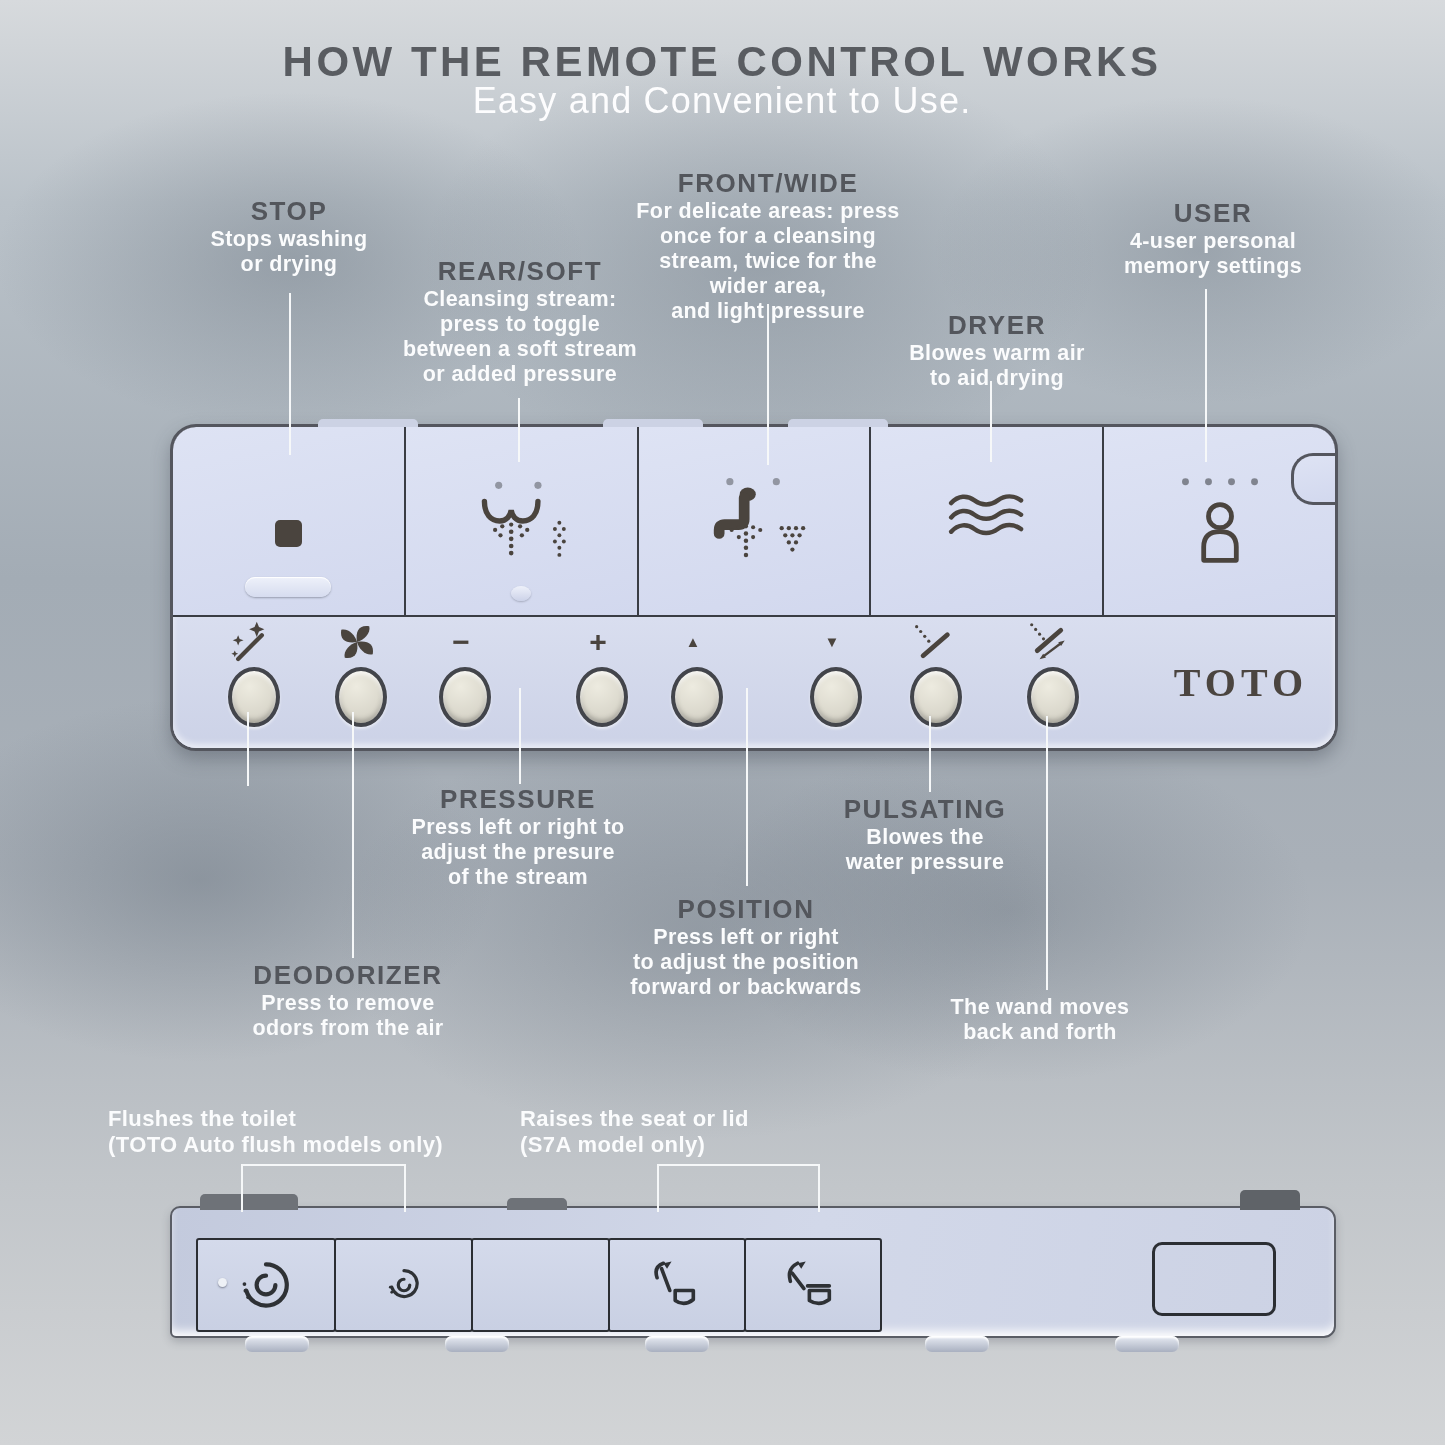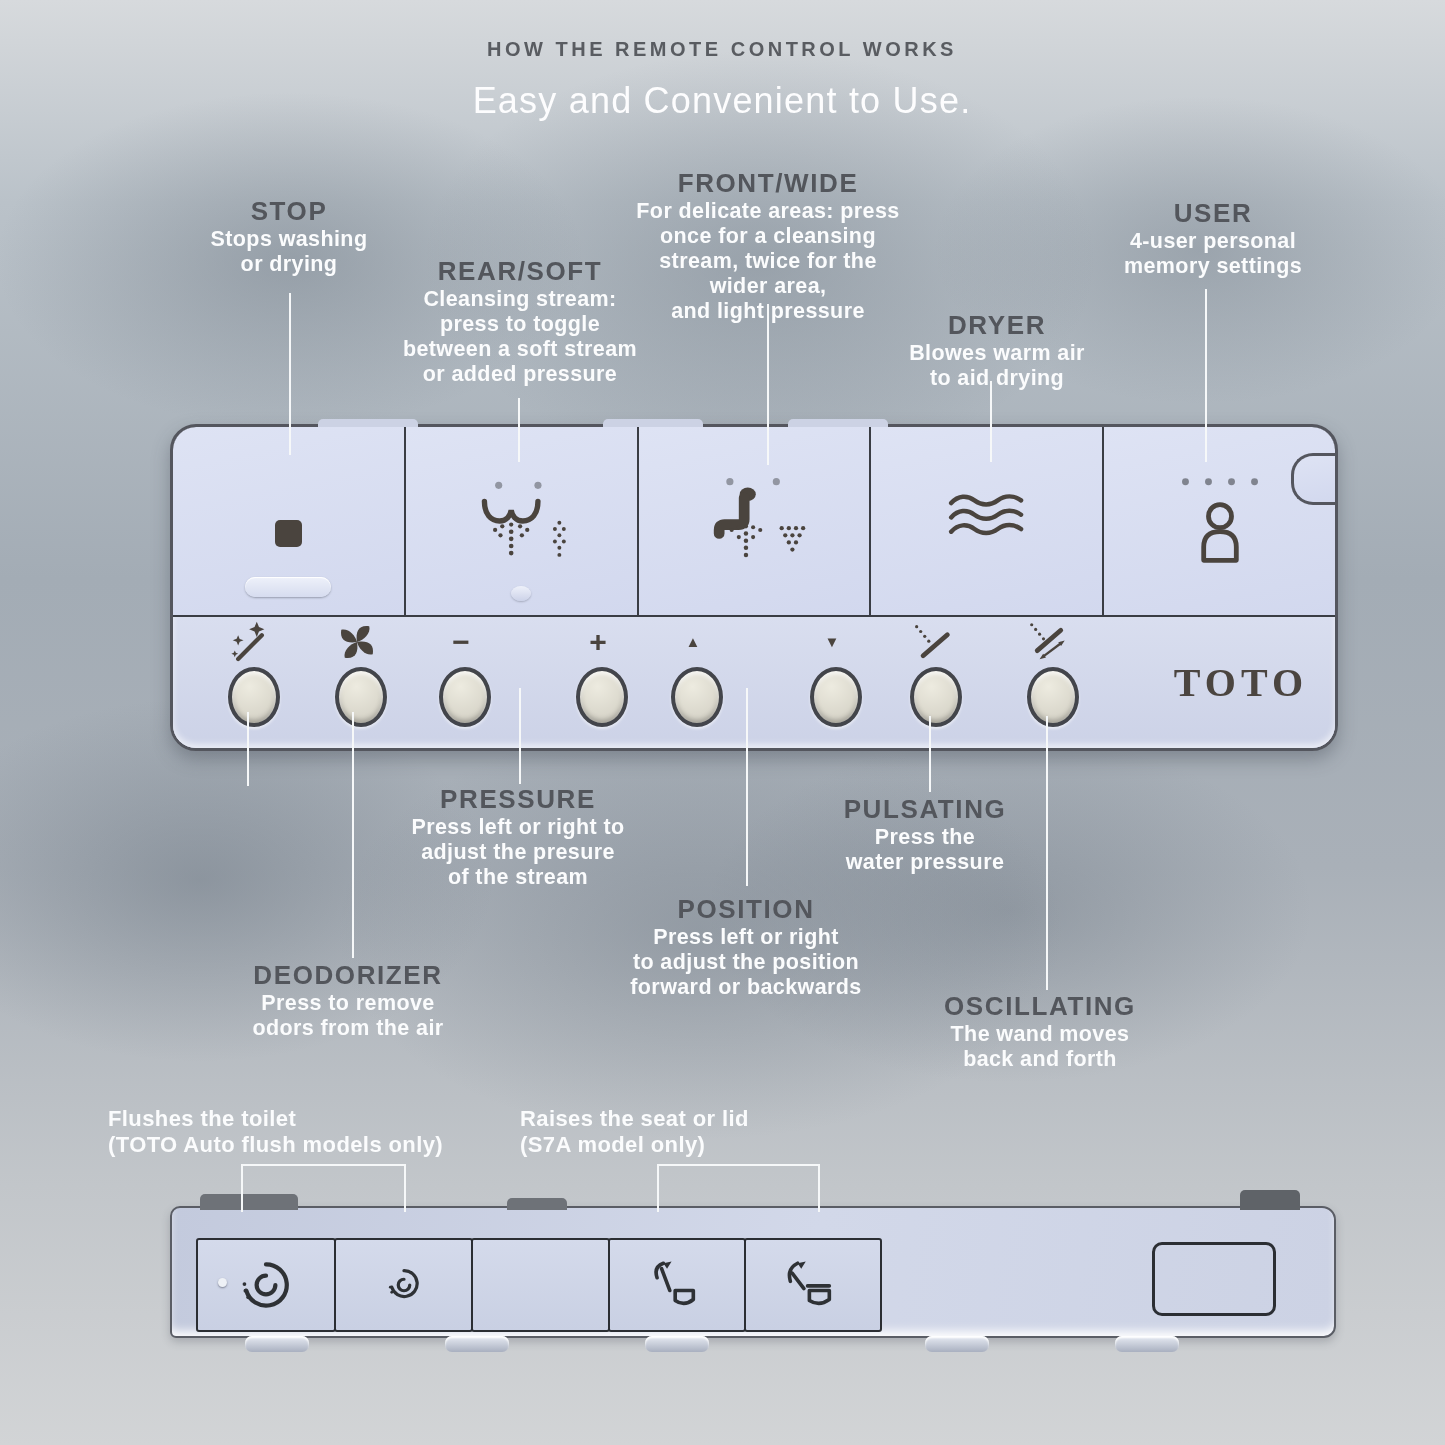--- a/index.html
+++ b/index.html
@@ -9,21 +9,21 @@
     background:
       radial-gradient(420px 240px at 290px 260px, rgba(96,107,119,.38), rgba(96,107,119,0) 70%),
       radial-gradient(480px 300px at 760px 260px, rgba(96,107,119,.35), rgba(96,107,119,0) 70%),
       radial-gradient(380px 220px at 1200px 250px, rgba(96,107,119,.32), rgba(96,107,119,0) 70%),
       radial-gradient(420px 260px at 200px 880px, rgba(96,107,119,.40), rgba(96,107,119,0) 70%),
       radial-gradient(520px 300px at 700px 930px, rgba(96,107,119,.35), rgba(96,107,119,0) 70%),
       radial-gradient(420px 240px at 1010px 910px, rgba(96,107,119,.35), rgba(96,107,119,0) 72%),
       linear-gradient(180deg,#d7dadd 0%,#bac2c9 14%,#a3acb5 40%,#a9b0b8 60%,#c2c6ca 82%,#d2d4d6 100%);
   }
   .title1{position:absolute;left:722px;top:38px;transform:translateX(-50%);
-    font-size:20px;font-weight:700;letter-spacing:3.5px;color:#595c61;white-space:nowrap;}
+    font-size:42px;font-weight:700;letter-spacing:3.5px;color:#595c61;white-space:nowrap;}
   .title2{position:absolute;left:722px;top:80px;transform:translateX(-50%);
     font-size:36px;font-weight:400;letter-spacing:1.2px;color:#fdfdfe;white-space:nowrap;}
 
   .callout{position:absolute;transform:translateX(-50%);text-align:center;width:360px;}
   .c-head{font-weight:700;color:#53565c;font-size:26px;letter-spacing:1.6px;line-height:27px;white-space:pre-line;}
   .c-body{font-weight:600;color:#fbfcfd;font-size:21.5px;letter-spacing:.4px;line-height:25px;white-space:pre-line;margin-top:2px;}
   .note{position:absolute;transform:translateX(-50%);text-align:left;width:420px;
     font-weight:600;color:#fbfcfd;font-size:22px;letter-spacing:.4px;line-height:26px;white-space:pre-line;}
 
   .vline{position:absolute;width:2px;background:#f6f8f9;z-index:30;}
@@ -125,25 +125,24 @@
 odors from the air</div>
   </div>
   <div class="callout" style="left:746px;top:890px;margin-top:6px;">
     <div class="c-head">POSITION</div>
     <div class="c-body">Press left or right
 to adjust the position
 forward or backwards</div>
   </div>
   <div class="callout" style="left:925px;top:796px;">
     <div class="c-head">PULSATING</div>
-    <div class="c-body">Press the
+    <div class="c-body">Blowes the
 water pressure</div>
   </div>
   <div class="callout" style="left:1040px;top:993px;">
-    <div class="c-head">OSCILLATING</div>
     <div class="c-body">The wand moves
 back and forth</div>
   </div>
 
   <div class="note" style="left:318px;top:1106px;">Flushes the toilet
 (TOTO Auto flush models only)</div>
   <div class="note" style="left:730px;top:1106px;">Raises the seat or lid
 (S7A model only)</div>
   <div class="bracket" style="left:241px;top:1164px;width:161px;"></div>
   <div class="bracket" style="left:657px;top:1164px;width:159px;"></div>

